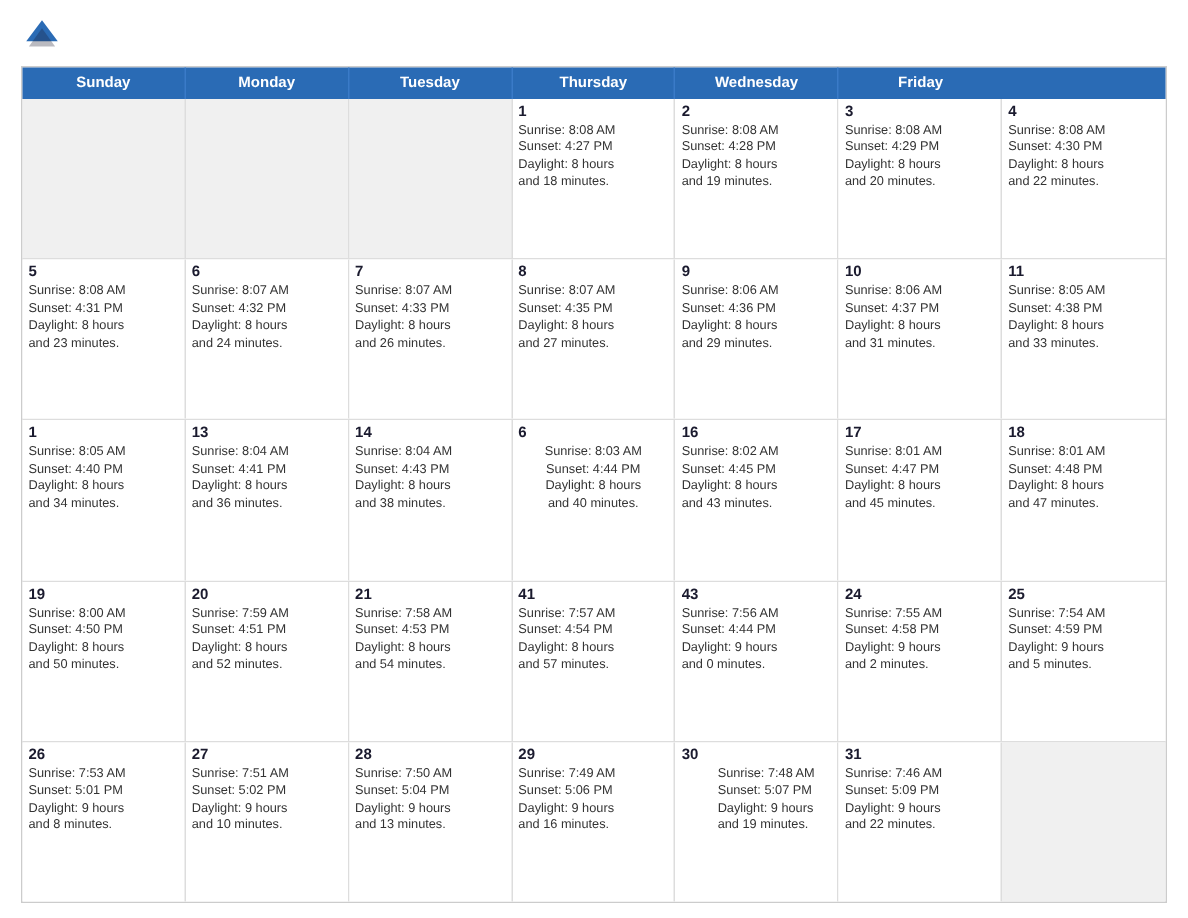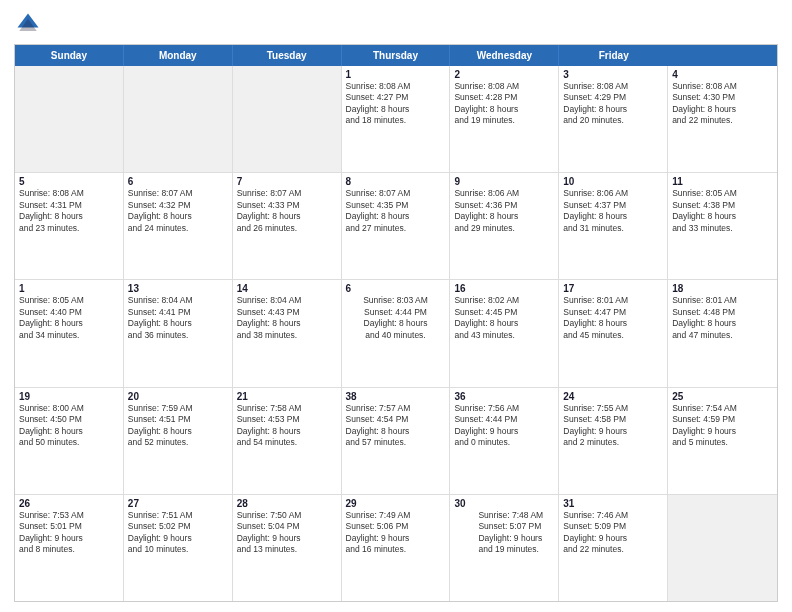--- a/index.html
+++ b/index.html
@@ -298,28 +298,28 @@
 and 52 minutes.</div>
           </div>
           <div class="cal-cell">
             <div class="day-num">21</div>
             <div class="cell-text" style="white-space: pre-line;">Sunrise: 7:58 AM
 Sunset: 4:53 PM
 Daylight: 8 hours
 and 54 minutes.</div>
           </div>
           <div class="cal-cell">
-            <div class="day-num">38</div>
+            <div class="day-num">41</div>
             <div class="cell-text" style="white-space: pre-line;">Sunrise: 7:57 AM
 Sunset: 4:54 PM
 Daylight: 8 hours
 and 57 minutes.</div>
           </div>
           <div class="cal-cell">
-            <div class="day-num">36</div>
+            <div class="day-num">43</div>
             <div class="cell-text" style="white-space: pre-line;">Sunrise: 7:56 AM
 Sunset: 4:44 PM
 Daylight: 9 hours
 and 0 minutes.</div>
           </div>
           <div class="cal-cell">
             <div class="day-num">24</div>
             <div class="cell-text" style="white-space: pre-line;">Sunrise: 7:55 AM
 Sunset: 4:58 PM
 Daylight: 9 hours

